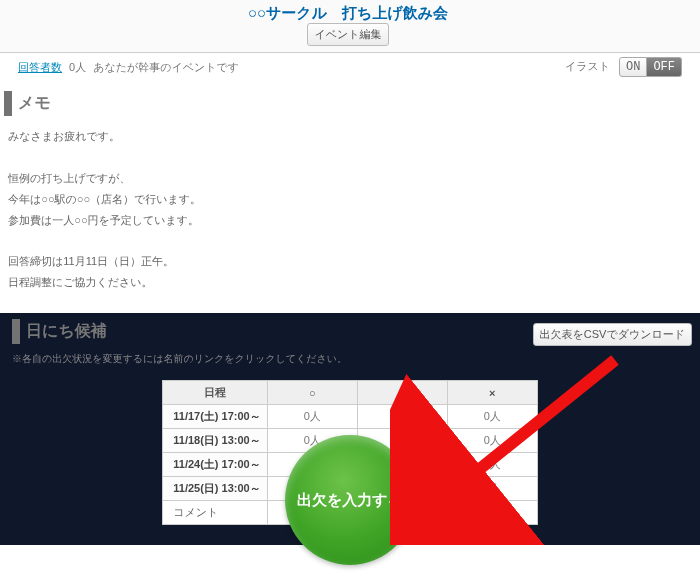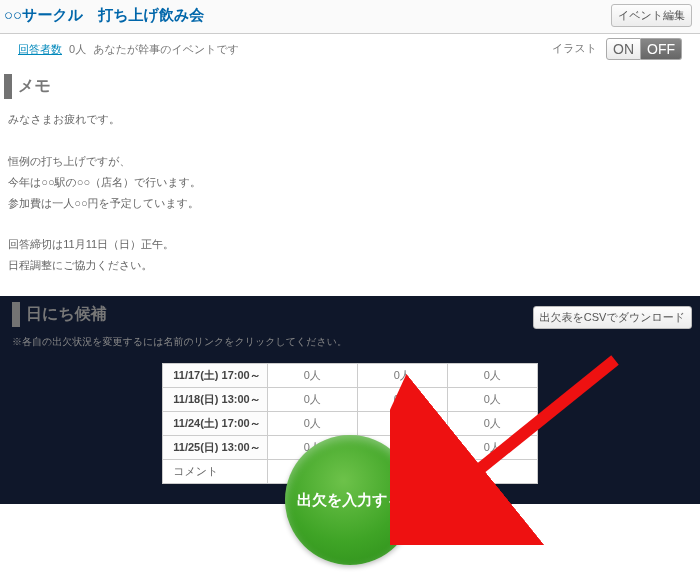--- a/index.html
+++ b/index.html
@@ -13,20 +13,21 @@
       position: relative;
       overflow: hidden;
     }
     .header-row {
       display: flex;
       justify-content: space-between;
       align-items: center;
       border-bottom: 1px solid #ccc;
       padding: 4px 8px 6px 4px;
       background: #fafafa;
+      flex-direction: column;
     }
     .event-title {
       color: #0066aa;
       font-size: 15px;
       font-weight: bold;
     }
     .btn {
       background: linear-gradient(#fdfdfd, #ececec);
       border: 1px solid #bbb;
       border-radius: 3px;
@@ -42,24 +43,25 @@
       padding: 4px 18px;
       font-size: 11px;
       color: #777;
     }
     .subheader-left span { margin-right: 4px; }
     .subheader-left .lbl { color: #0088bb; text-decoration: underline; }
     .toggle-group { display: inline-flex; vertical-align: middle; margin-left: 6px; }
     .toggle-group .tbtn {
       border: 1px solid #aaa;
       padding: 2px 6px;
-      font-size: 14px;
+      font-size: 12px;
       background: linear-gradient(#fff,#eaeaea);
       cursor: pointer;
       color: #666;
+      font-family: Liberation Mono, monospace;
     }
     .toggle-group .tbtn.on { border-radius: 3px 0 0 3px; }
     .toggle-group .tbtn.off {
       border-radius: 0 3px 3px 0;
       border-left: none;
       background: linear-gradient(#888,#666);
       color: #fff;
     }
     .section-label {
       border-left: 8px solid #737373;
@@ -164,20 +166,26 @@
   <div class="section2-head">
     <div>
       <div class="section-label" style="margin-top:0">日にち候補</div>
       <div class="note-small">※各自の出欠状況を変更するには名前のリンクをクリックしてください。</div>
     </div>
     <button class="btn" style="margin-top:4px">出欠表をCSVでダウンロード</button>
   </div>
 
   <table class="sched">
     <tbody>
+        <tr>
+      <th>日程</th>
+      <th>○</th>
+      <th>△</th>
+      <th>×</th>
+    </tr>
     <tr>
       <td class="date">11/17(土) 17:00～</td>
       <td class="val">0人</td>
       <td class="val">0人</td>
       <td class="val">0人</td>
     </tr>
     <tr>
       <td class="date">11/18(日) 13:00～</td>
       <td class="val">0人</td>
       <td class="val">0人</td>

